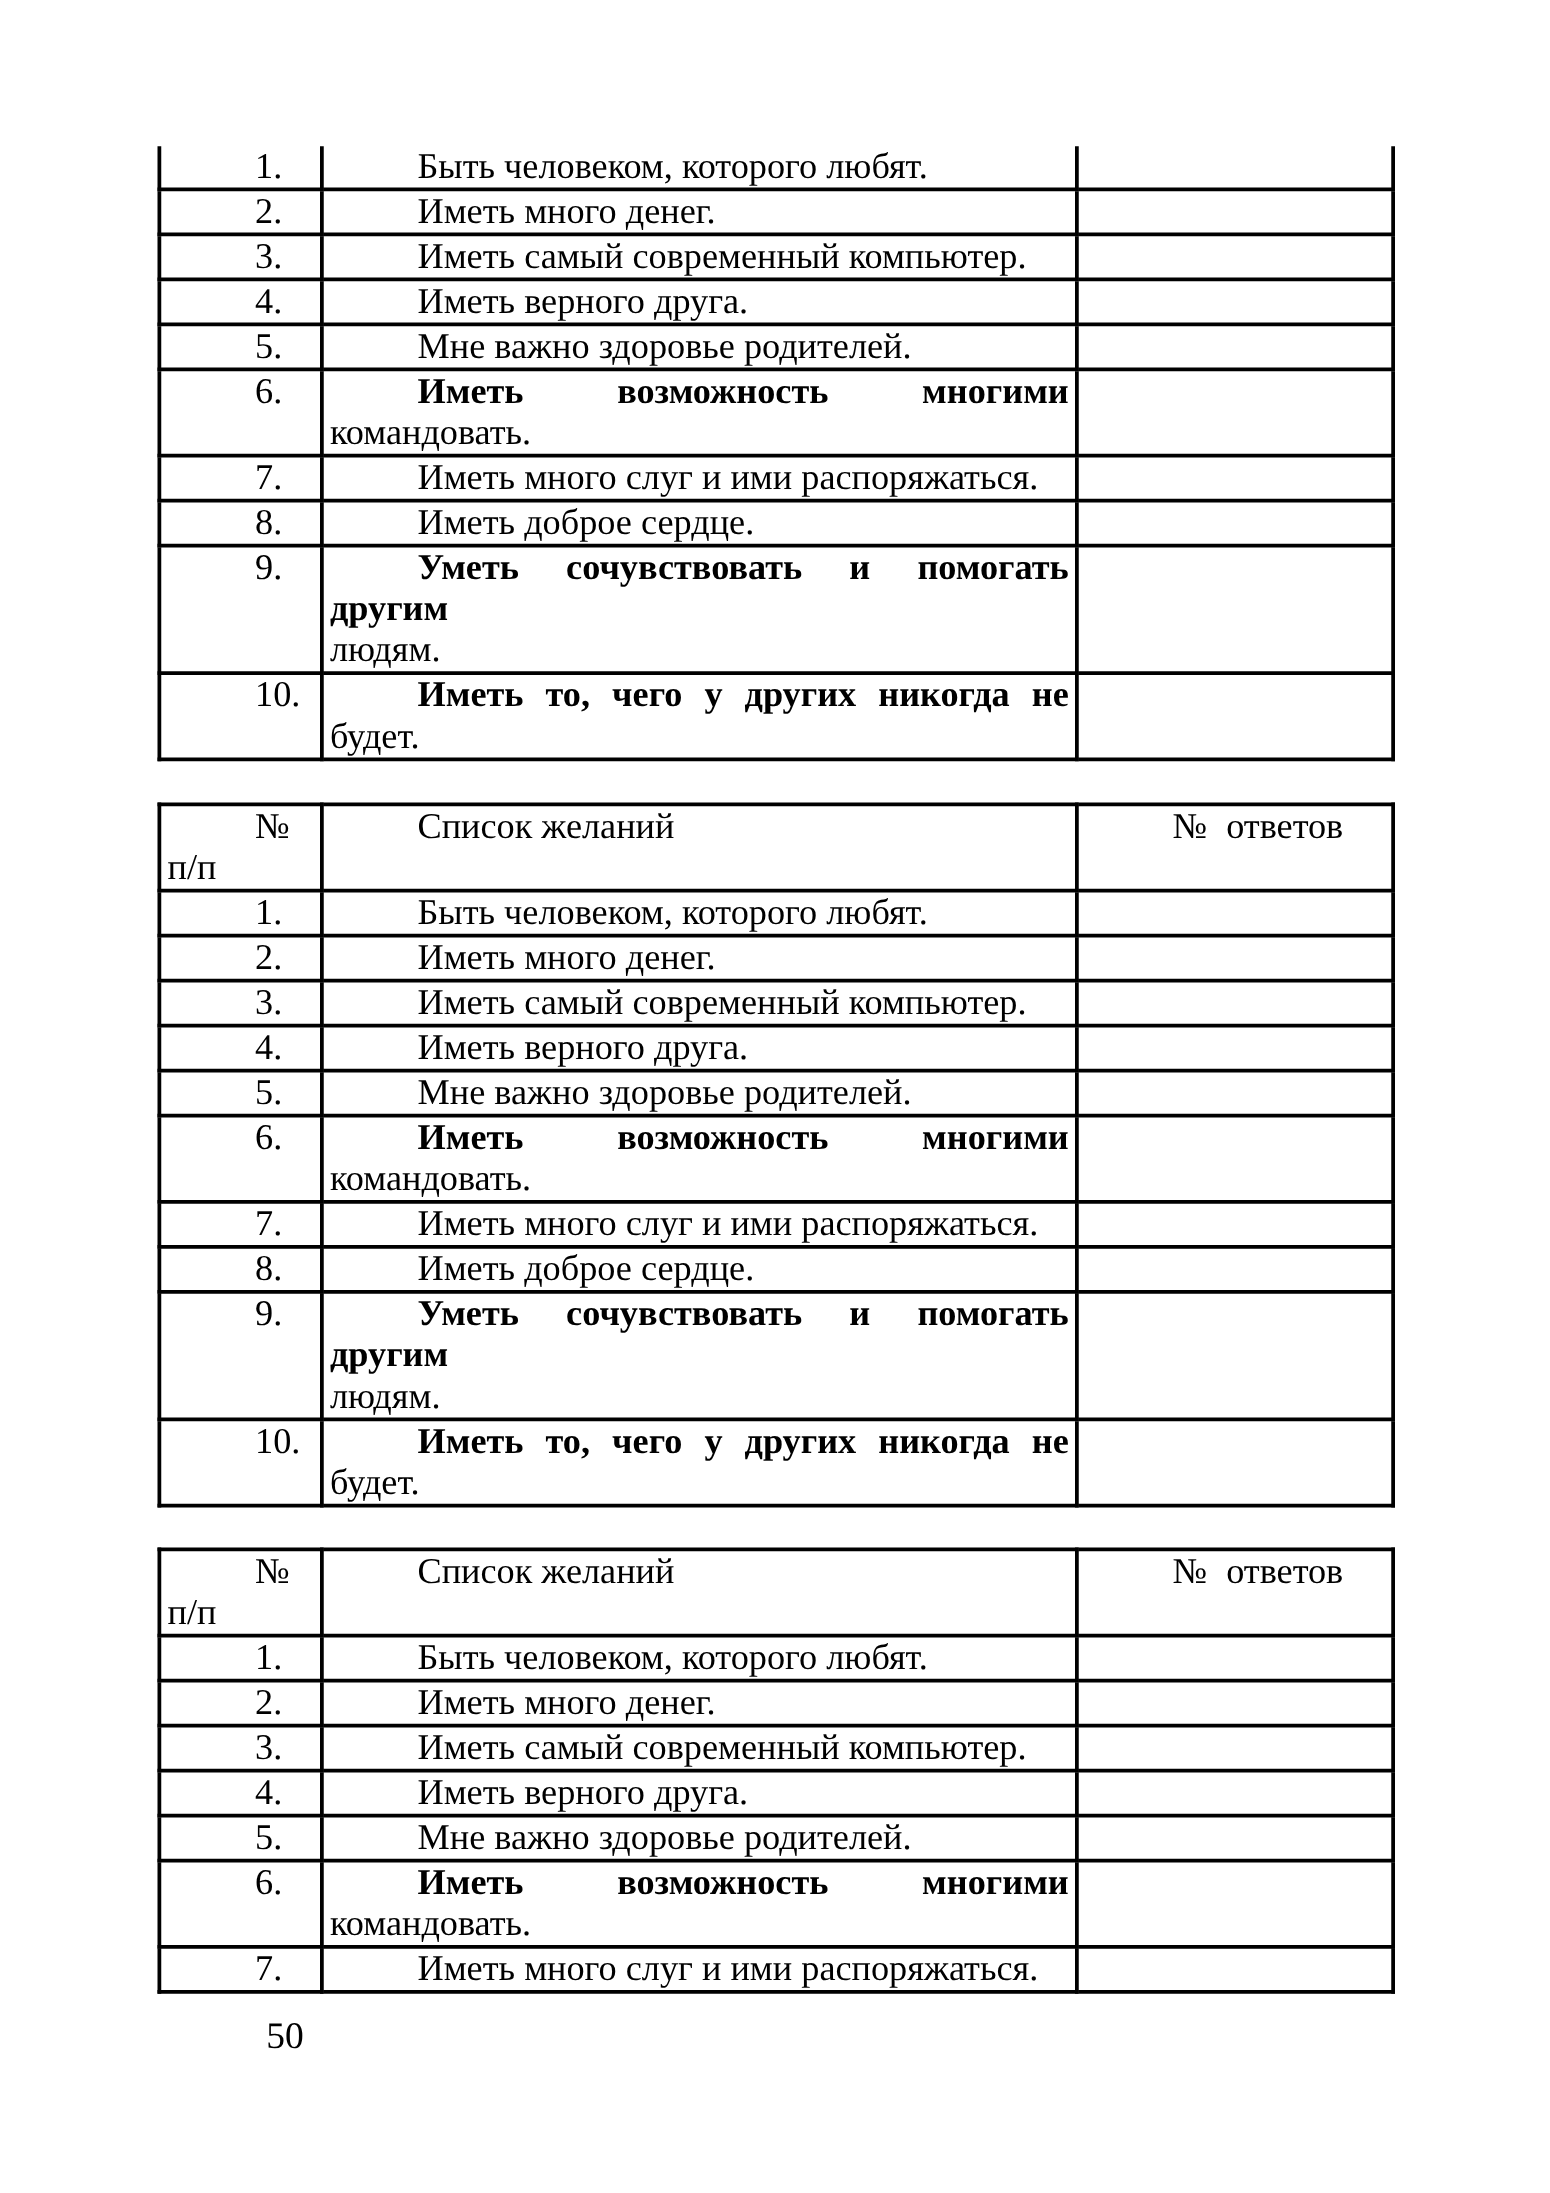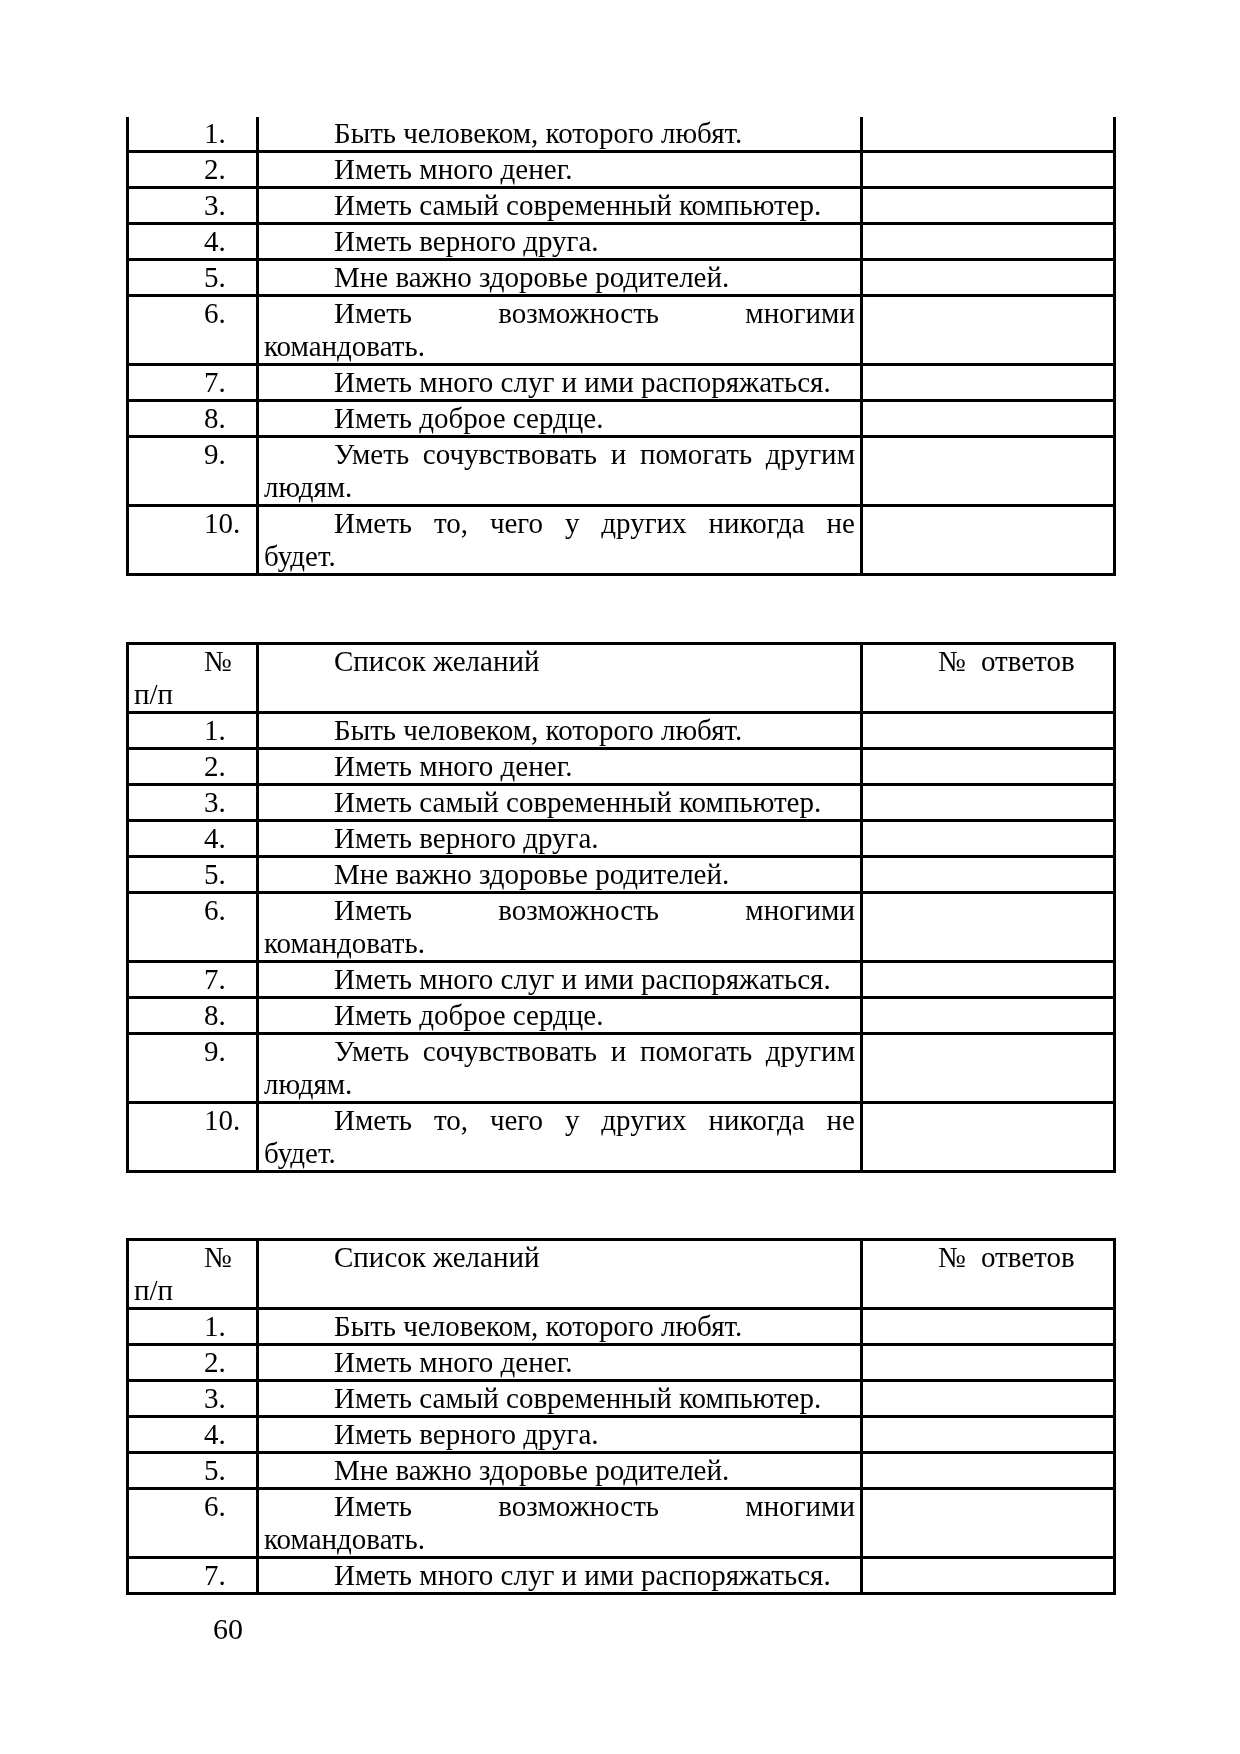--- a/index.html
+++ b/index.html
@@ -43,20 +43,21 @@
     text-align: left;
     white-space: nowrap;
   }
   .line.cont {            
     text-indent: 0;
   }
   .line.spread {          
     white-space: normal;
     text-align: justify;
     text-align-last: justify;
+    font-weight: bold;
   }
   .line.answers-head {    
     word-spacing: 8px;
   }
   .page-number {
     position: absolute;
     left: 213px;
     top: 1612px;
     font-size: 30px;
     line-height: 33px;
@@ -364,15 +365,15 @@
             <div class="line">7.</div>
           </td>
           <td>
             <div class="line">Иметь много слуг и ими распоряжаться.</div>
           </td>
           <td></td>
         </tr>
       </tbody>
   </table>
 
-  <div class="page-number">60</div>
+  <div class="page-number">50</div>
 
 </div>
 
 </body></html>

